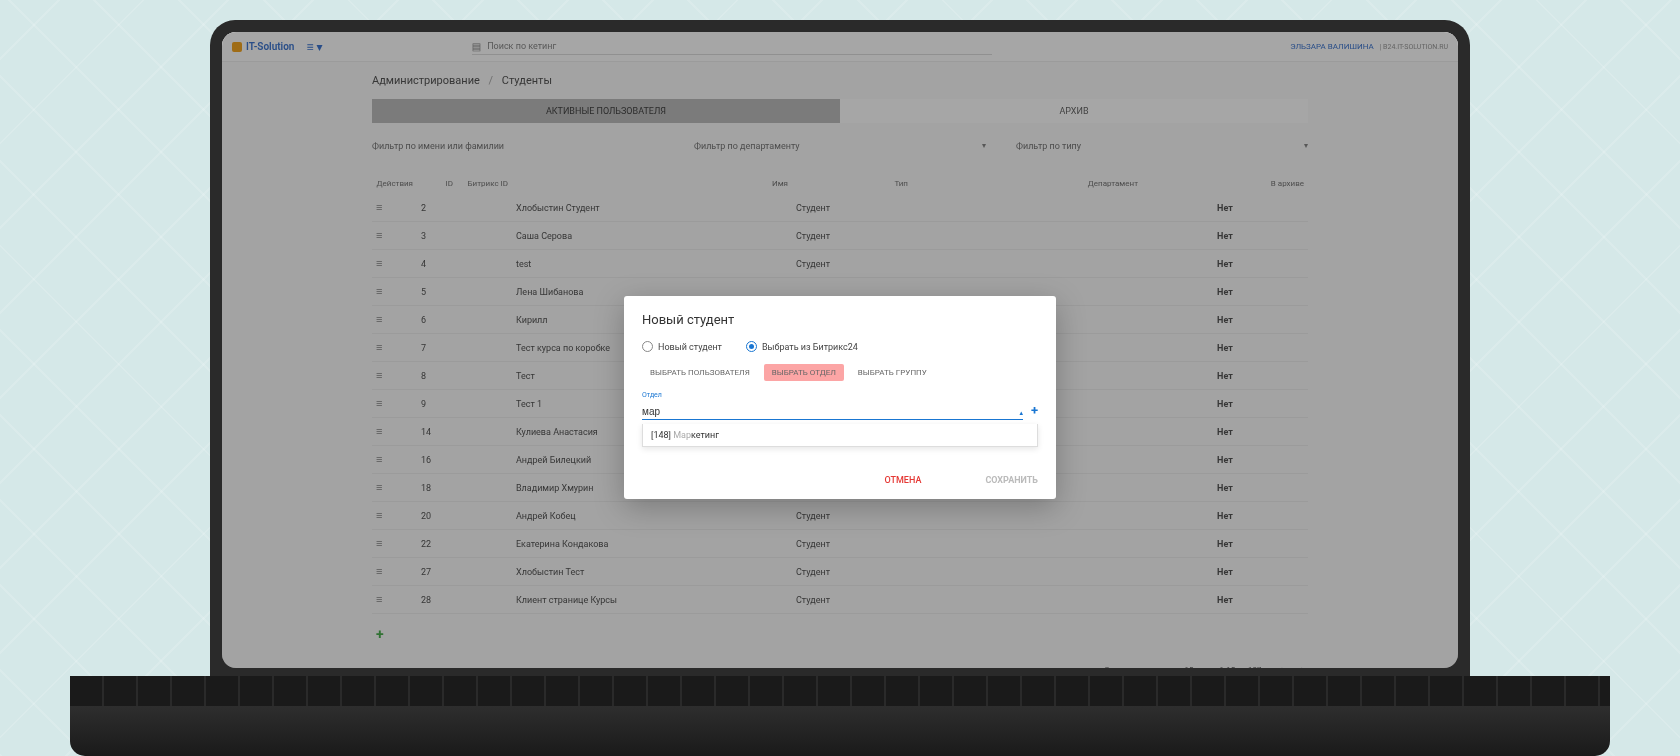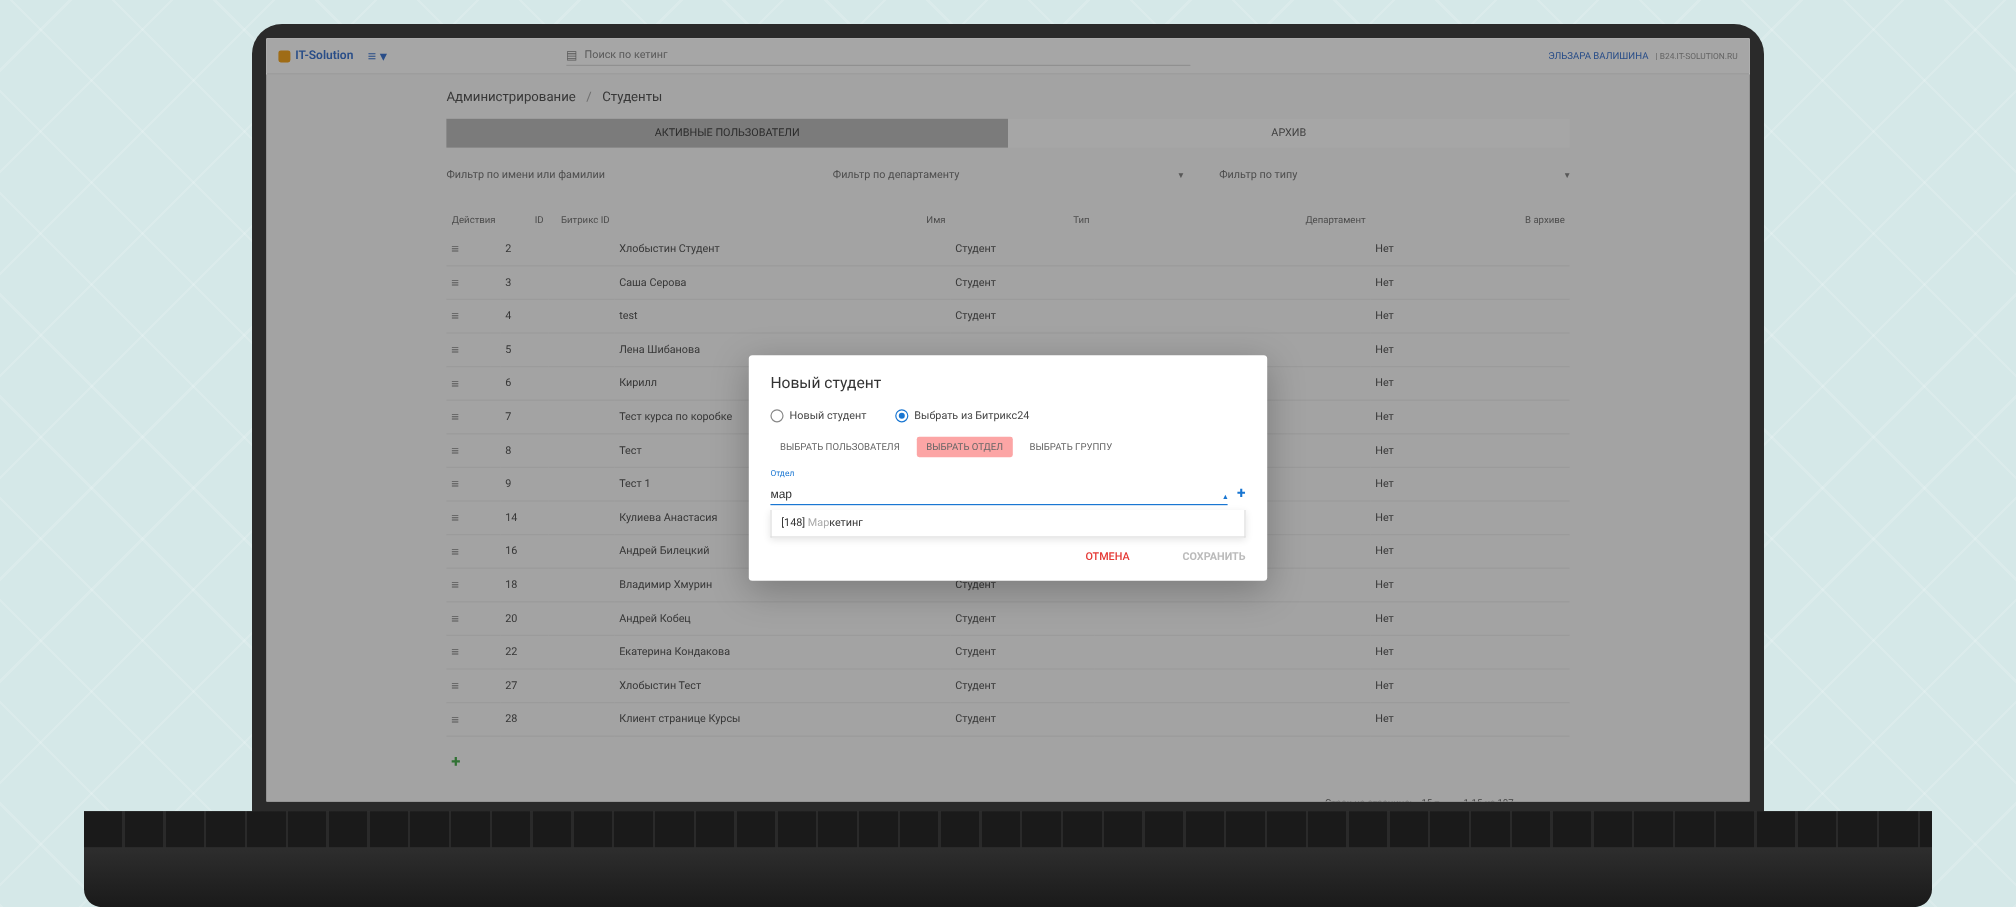--- a/index.html
+++ b/index.html
@@ -4,21 +4,21 @@
 <style>
 * { margin: 0; padding: 0; box-sizing: border-box; }
 body { font-family: -apple-system, BlinkMacSystemFont, "Segoe UI", Roboto, sans-serif; background: #d5e8e8; width: 1680px; height: 756px; overflow: hidden; position: relative; }
 
 
 .bg-pattern { position: absolute; inset: 0; background: #d5e8e8; background-image: repeating-linear-gradient(45deg, rgba(255,255,255,0.15) 0 2px, transparent 2px 60px), repeating-linear-gradient(-45deg, rgba(255,255,255,0.15) 0 2px, transparent 2px 60px); }
 
 
 .laptop-frame { position: absolute; left: 190px; top: 0; width: 1300px; height: 756px; }
 .laptop-screen-bezel { position: absolute; top: 20px; left: 20px; right: 20px; height: 660px; background: #2a2a2a; border-radius: 25px 25px 0 0; padding: 12px; }
-.laptop-screen { width: 100%; height: 100%; background: #fafafa; overflow: hidden; position: relative; }
+.laptop-screen { width: 100%; height: 100%; background: #fafafa; overflow: hidden; position: relative; border-radius: 14px; }
 .laptop-base { position: absolute; bottom: 0; left: -120px; right: -120px; height: 80px; background: linear-gradient(to bottom, #3a3a3a 0%, #1a1a1a 100%); border-radius: 0 0 15px 15px; }
 .laptop-base::before { content: ''; position: absolute; top: 0; left: 0; right: 0; height: 30px; background: repeating-linear-gradient(to right, #1a1a1a 0 32px, #2a2a2a 32px 34px); }
 
 
 .dim-overlay { position: absolute; inset: 0; background: rgba(0,0,0,0.35); z-index: 5; }
 
 
 .app-header { height: 30px; display: flex; align-items: center; padding: 0 10px; background: #fff; border-bottom: 1px solid #eee; font-size: 10px; }
 .logo { color: #3f77d1; font-weight: 600; display: flex; align-items: center; gap: 4px; }
 .logo-icon { width: 10px; height: 10px; background: #f5a623; border-radius: 2px; }
@@ -44,21 +44,21 @@
 .data-table { width: 100%; border-collapse: collapse; font-size: 9px; }
 .data-table th { text-align: right; color: #777; font-weight: 400; padding: 6px 4px; font-size: 8px; }
 .data-table td { padding: 7px 4px; border-bottom: 1px solid #eee; color: #555; }
 .row-menu-icon { color: #888; font-size: 11px; }
 .col-action { width: 45px; }
 .col-id { width: 40px; }
 .col-bitrix { width: 55px; }
 .col-name { width: 280px; }
 .col-type { width: 120px; }
 .col-dept { width: 230px; }
-.col-arch { text-align: left; }
+.col-arch { text-align: center; font-weight: bold; }
 
 .add-btn-row { padding: 10px 4px; }
 .add-btn { color: #4caf50; font-size: 14px; font-weight: bold; }
 
 .pagination { display: flex; align-items: center; justify-content: flex-end; gap: 18px; font-size: 8px; color: #666; padding: 10px 4px; }
 .page-size { display: flex; align-items: center; gap: 6px; }
 .page-size-val { border-bottom: 1px solid #aaa; padding: 0 2px; }
 .page-arrow { color: #999; font-size: 11px; cursor: pointer; }
 
 
@@ -75,21 +75,21 @@
 .field-row { display: flex; align-items: flex-end; gap: 8px; }
 .field-wrap { flex: 1; position: relative; }
 .field-label { font-size: 7px; color: #1976d2; margin-bottom: 1px; }
 .field-input { width: 100%; border: none; border-bottom: 1.5px solid #1976d2; font-size: 10px; padding: 1px 14px 2px 0; color: #333; outline: none; background: transparent; }
 .field-arrow { position: absolute; right: 0; bottom: 3px; font-size: 7px; color: #1976d2; }
 .add-plus { color: #1976d2; font-size: 13px; font-weight: bold; padding-bottom: 2px; }
 .dropdown-list { margin-top: 4px; border: 1px solid #ddd; border-top: none; box-shadow: 0 2px 6px rgba(0,0,0,0.1); padding: 6px 8px; font-size: 9px; }
 .dropdown-item .prefix { color: #333; text-align: right; }
 .dropdown-item .match { color: #aaa; }
 .dropdown-item .rest { color: #333; }
-.modal-actions { display: flex; justify-content: flex-end; gap: 8px; margin-top: 12px; font-size: 9px; }
+.modal-actions { display: flex; justify-content: flex-end; gap: 28px; margin-top: 28px; font-size: 9px; }
 .btn-cancel { color: #e53935; font-weight: 500; }
 .btn-save { color: #bbb; font-weight: 700; padding-left: 36px; }
 </style>
 </head>
 <body>
 
 <div class="bg-pattern"></div>
 
 <div class="laptop-frame">
   <div class="laptop-screen-bezel">
@@ -112,21 +112,21 @@
       </div>
 
       <div class="content">
         <div class="breadcrumb">
           <span>Администрирование</span>
           <span class="sep">/</span>
           <span>Студенты</span>
         </div>
 
         <div class="tabs-row">
-          <div class="tab active">АКТИВНЫЕ ПОЛЬЗОВАТЕЛИ</div>
+          <div class="tab active">АКТИВНЫЕ ПОЛЬЗОВАТЕЛЯ</div>
           <div class="tab">АРХИВ</div>
         </div>
 
         <div class="filters-row">
           <div class="filter-input">Фильтр по имени или фамилии</div>
           <div class="filter-input dropdown">Фильтр по департаменту</div>
           <div class="filter-input dropdown">Фильтр по типу</div>
         </div>
 
         <table class="data-table">

